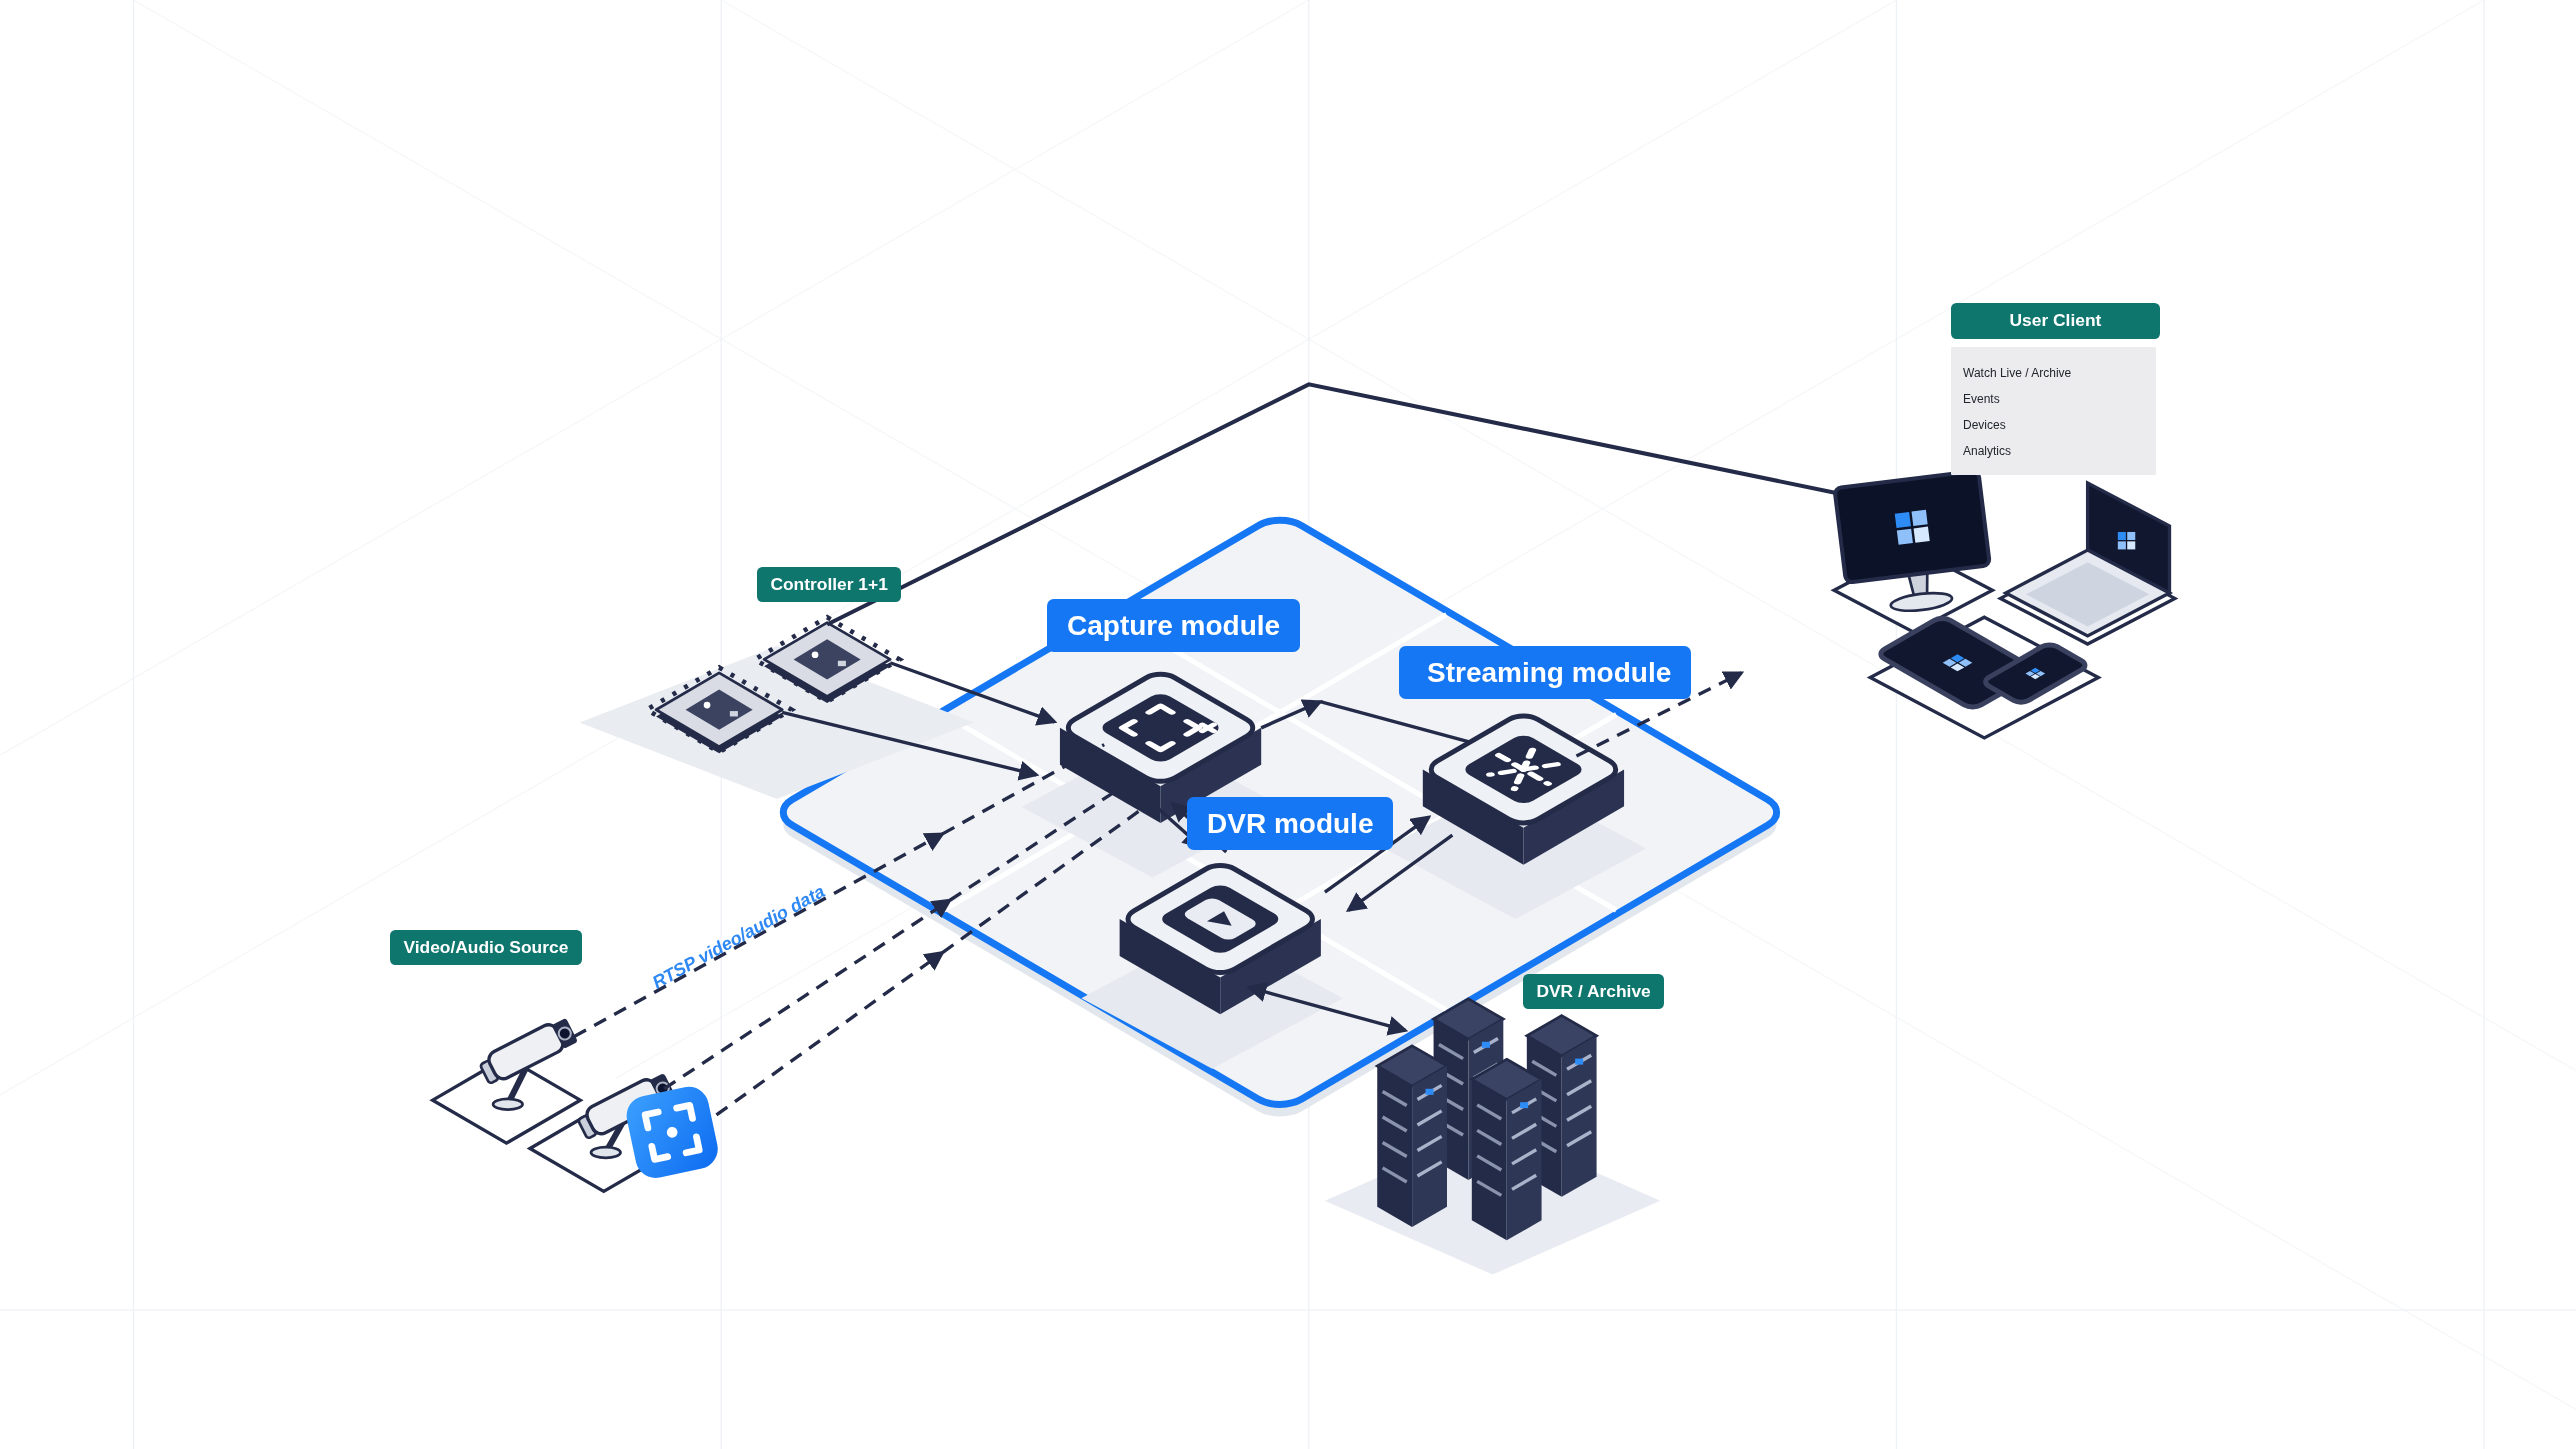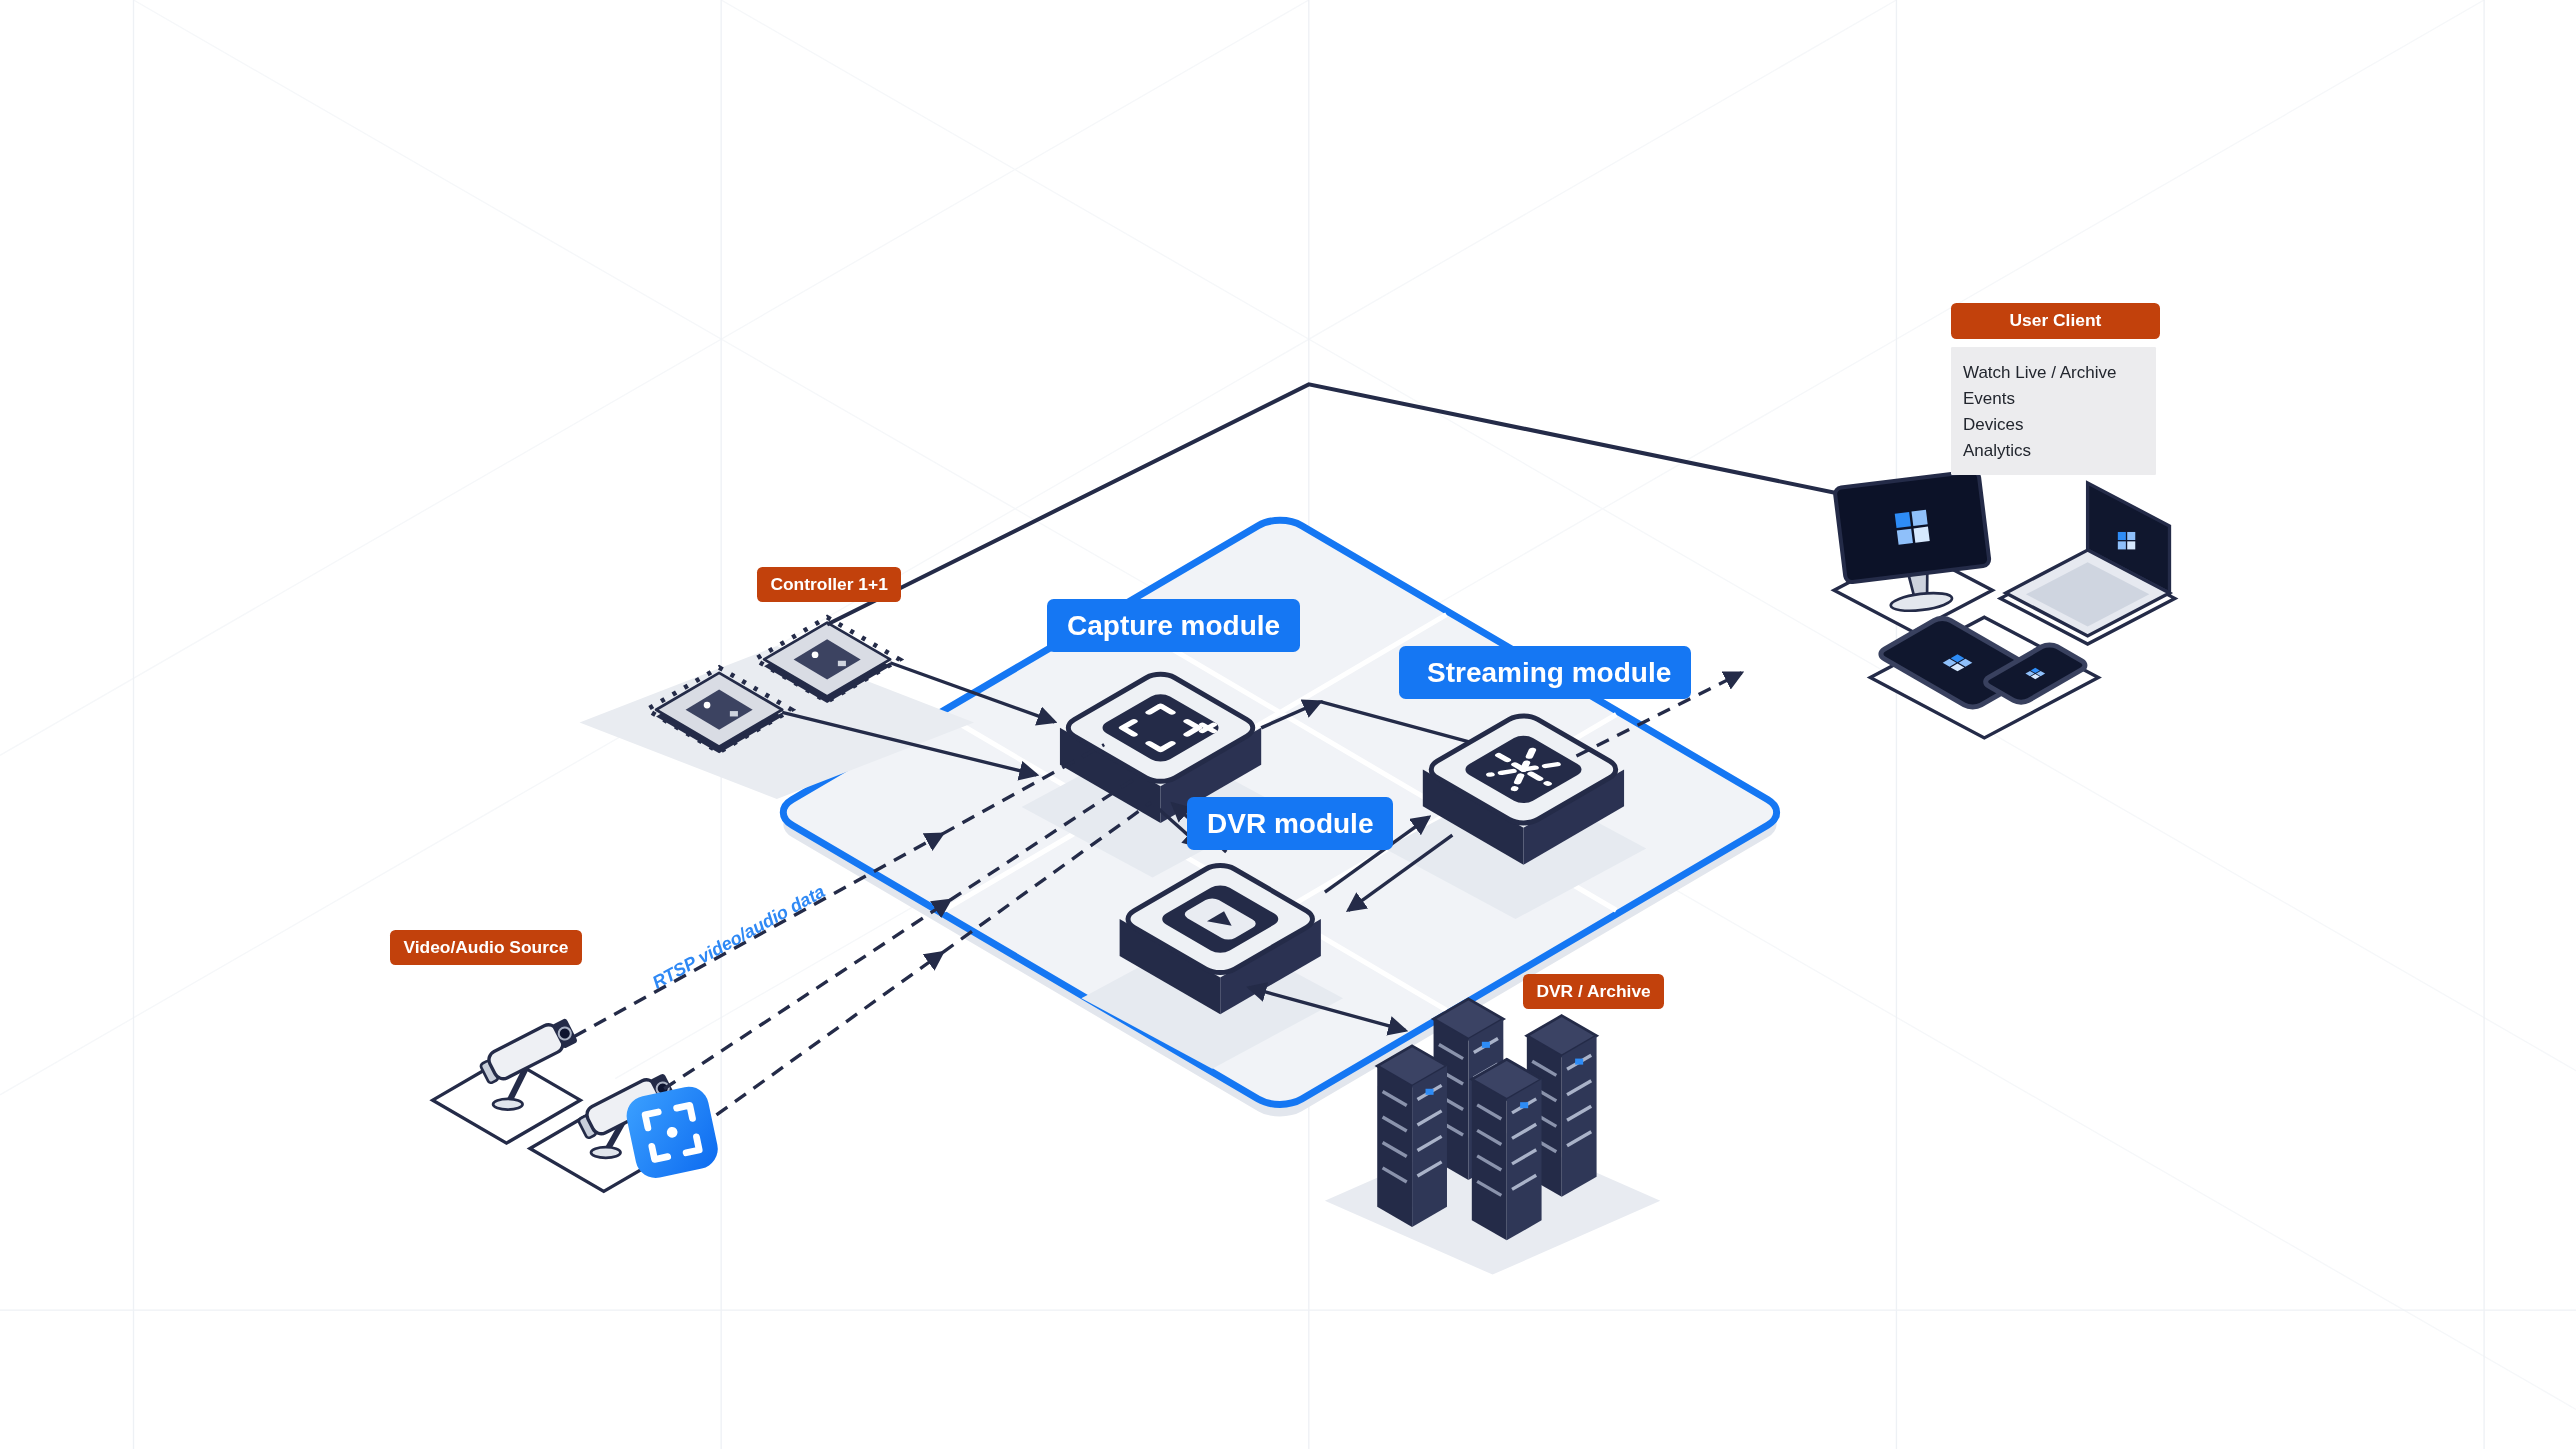--- a/index.html
+++ b/index.html
@@ -1,25 +1,25 @@
 <!DOCTYPE html>
 <html style="font-size:10.7px"><head>
 <meta charset="utf-8">
 <style>
   html,body{margin:0;padding:0;background:#fff;}
   .stage{position:relative;width:2576px;height:1449px;background:#ffffff;overflow:hidden;
          font-family:"Liberation Sans",sans-serif;}
   .stage svg.canvas{position:absolute;left:0;top:0;}
   .badge-lg{position:absolute;background:#1577f3;color:#fff;font-weight:700;font-size:28px;
             line-height:1;padding:12.7px 20px;border-radius:6.7px;white-space:nowrap;z-index:6;}
-  .badge-sm{position:absolute;background:#c2410c;color:#fff;font-weight:700;font-size:17.4px;
+  .badge-sm{position:absolute;background:#0f766e;color:#fff;font-weight:700;font-size:17.4px;
             line-height:1;padding:8.7px 13.4px;border-radius:5.4px;white-space:nowrap;z-index:6;}
   .panel{position:absolute;left:1951px;top:347px;width:181px;background:#ececee;
          padding:13.4px 12px 10.7px 12px;z-index:5;border-radius:1.3px;}
-  .panel .item{font-size:17px;color:#22262e;line-height:26px;white-space:nowrap;}
+  .panel .item{font-size:12px;color:#22262e;line-height:26px;white-space:nowrap;}
   .badge-userclient{left:1951px;top:303px;width:182px;text-align:center;padding:9.4px 13.4px;}
   .rtsp{position:absolute;left:654px;top:974px;color:#2f89f5;font-style:italic;font-weight:700;
         font-size:18px;transform:rotate(-29deg);transform-origin:0 50%;white-space:nowrap;z-index:4;}
 </style>
 </head>
 <body>
 
 <div class="stage">
 
 <svg class="canvas" width="2576" height="1449" viewBox="0 0 3840 2160">

